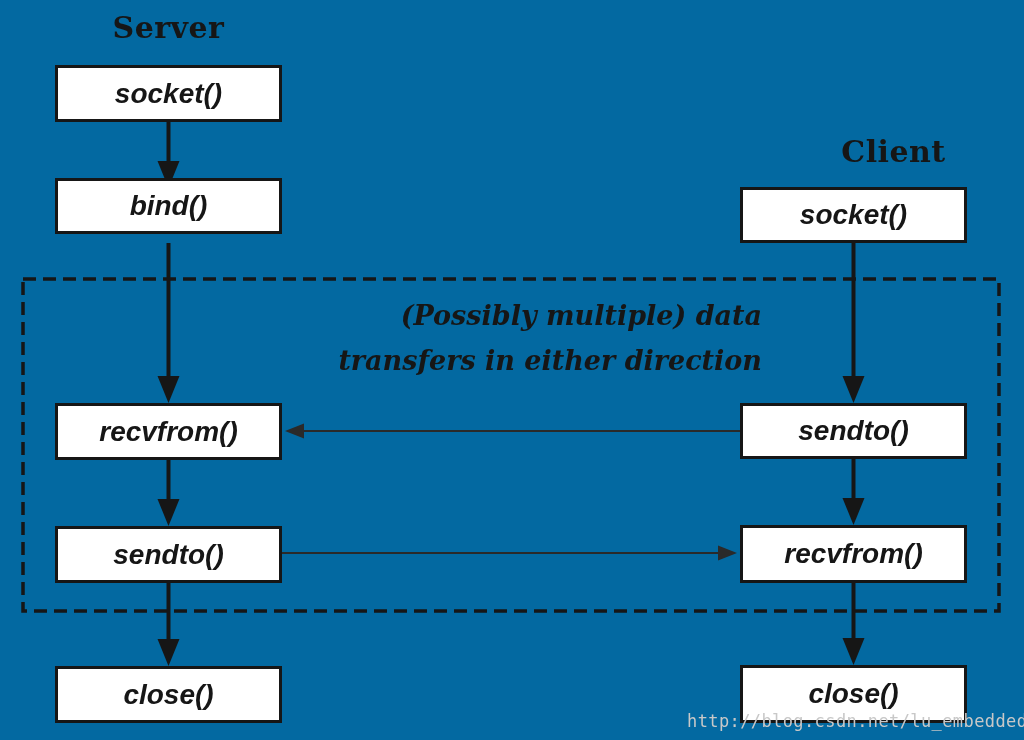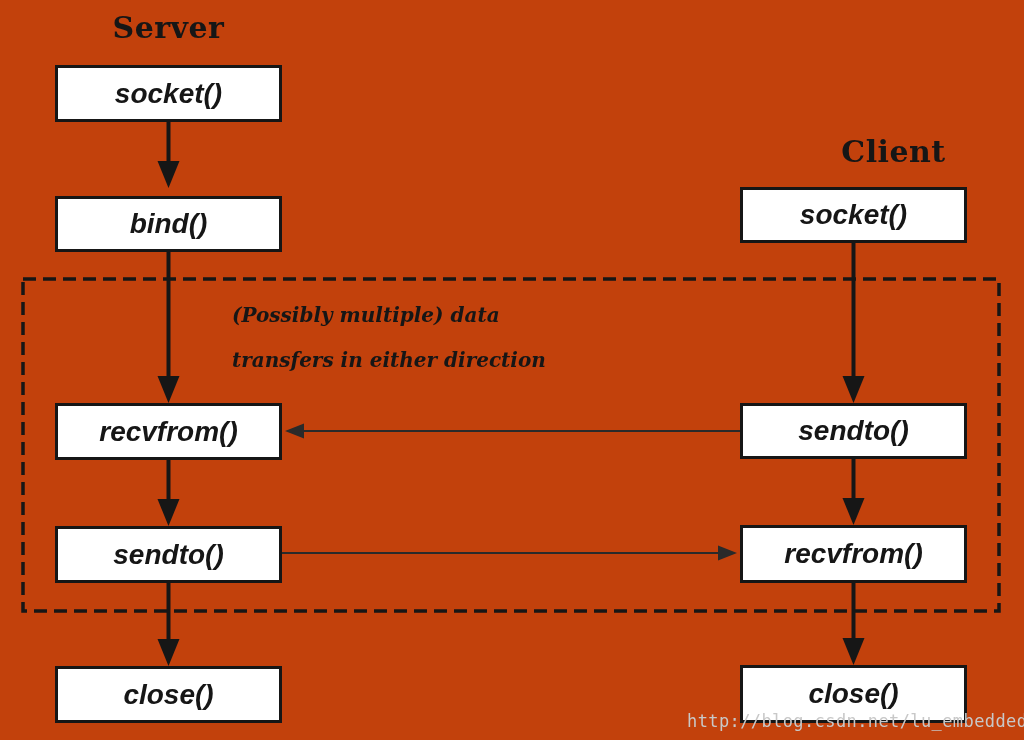--- a/index.html
+++ b/index.html
@@ -4,21 +4,21 @@
 <style>
   html, body {
     margin: 0;
     padding: 0;
     background: #ffffff;
   }
   .stage {
     position: relative;
     width: 1024px;
     height: 740px;
-    background: #c2410c;
+    background: #0369a1;
     overflow: hidden;
     font-family: "DejaVu Serif", serif;
   }
   .links {
     position: absolute;
     left: 0;
     top: 0;
     width: 1024px;
     height: 740px;
   }
@@ -49,25 +49,25 @@
     font-size: 28px;
     color: #161616;
   }
   .srv { left: 55px; }
   .cli { left: 740px; }
   .note {
     position: absolute;
     left: 232px;
     top: 293px;
     width: 530px;
-    text-align: left;
+    text-align: right;
     font-family: "DejaVu Serif", serif;
     font-style: italic;
     font-weight: 600;
-    font-size: 20px;
+    font-size: 27px;
     line-height: 45px;
     color: #161616;
   }
   .watermark {
     position: absolute;
     left: 687px;
     top: 711px;
     font-family: "DejaVu Sans Mono", monospace;
     font-size: 17px;
     letter-spacing: 0.4px;
@@ -115,21 +115,21 @@
 
       <line x1="282" y1="553" x2="727" y2="553"></line>
       <polygon points="737,553 718,545.5 718,560.5" stroke="none"></polygon>
     </g>
   </svg>
 
   <div class="col-title server-title">Server</div>
   <div class="col-title client-title">Client</div>
 
   <div class="node srv" style="top:65px;  height:57px;">socket()</div>
-  <div class="node srv" style="top:196px; height:56px;">bind()</div>
+  <div class="node srv" style="top:178px; height:56px;">bind()</div>
   <div class="node srv" style="top:403px; height:57px;">recvfrom()</div>
   <div class="node srv" style="top:526px; height:57px;">sendto()</div>
   <div class="node srv" style="top:666px; height:57px;">close()</div>
 
   <div class="node cli" style="top:187px; height:56px;">socket()</div>
   <div class="node cli" style="top:403px; height:56px;">sendto()</div>
   <div class="node cli" style="top:525px; height:58px;">recvfrom()</div>
   <div class="node cli" style="top:665px; height:58px;">close()</div>
 
   <div class="note">

